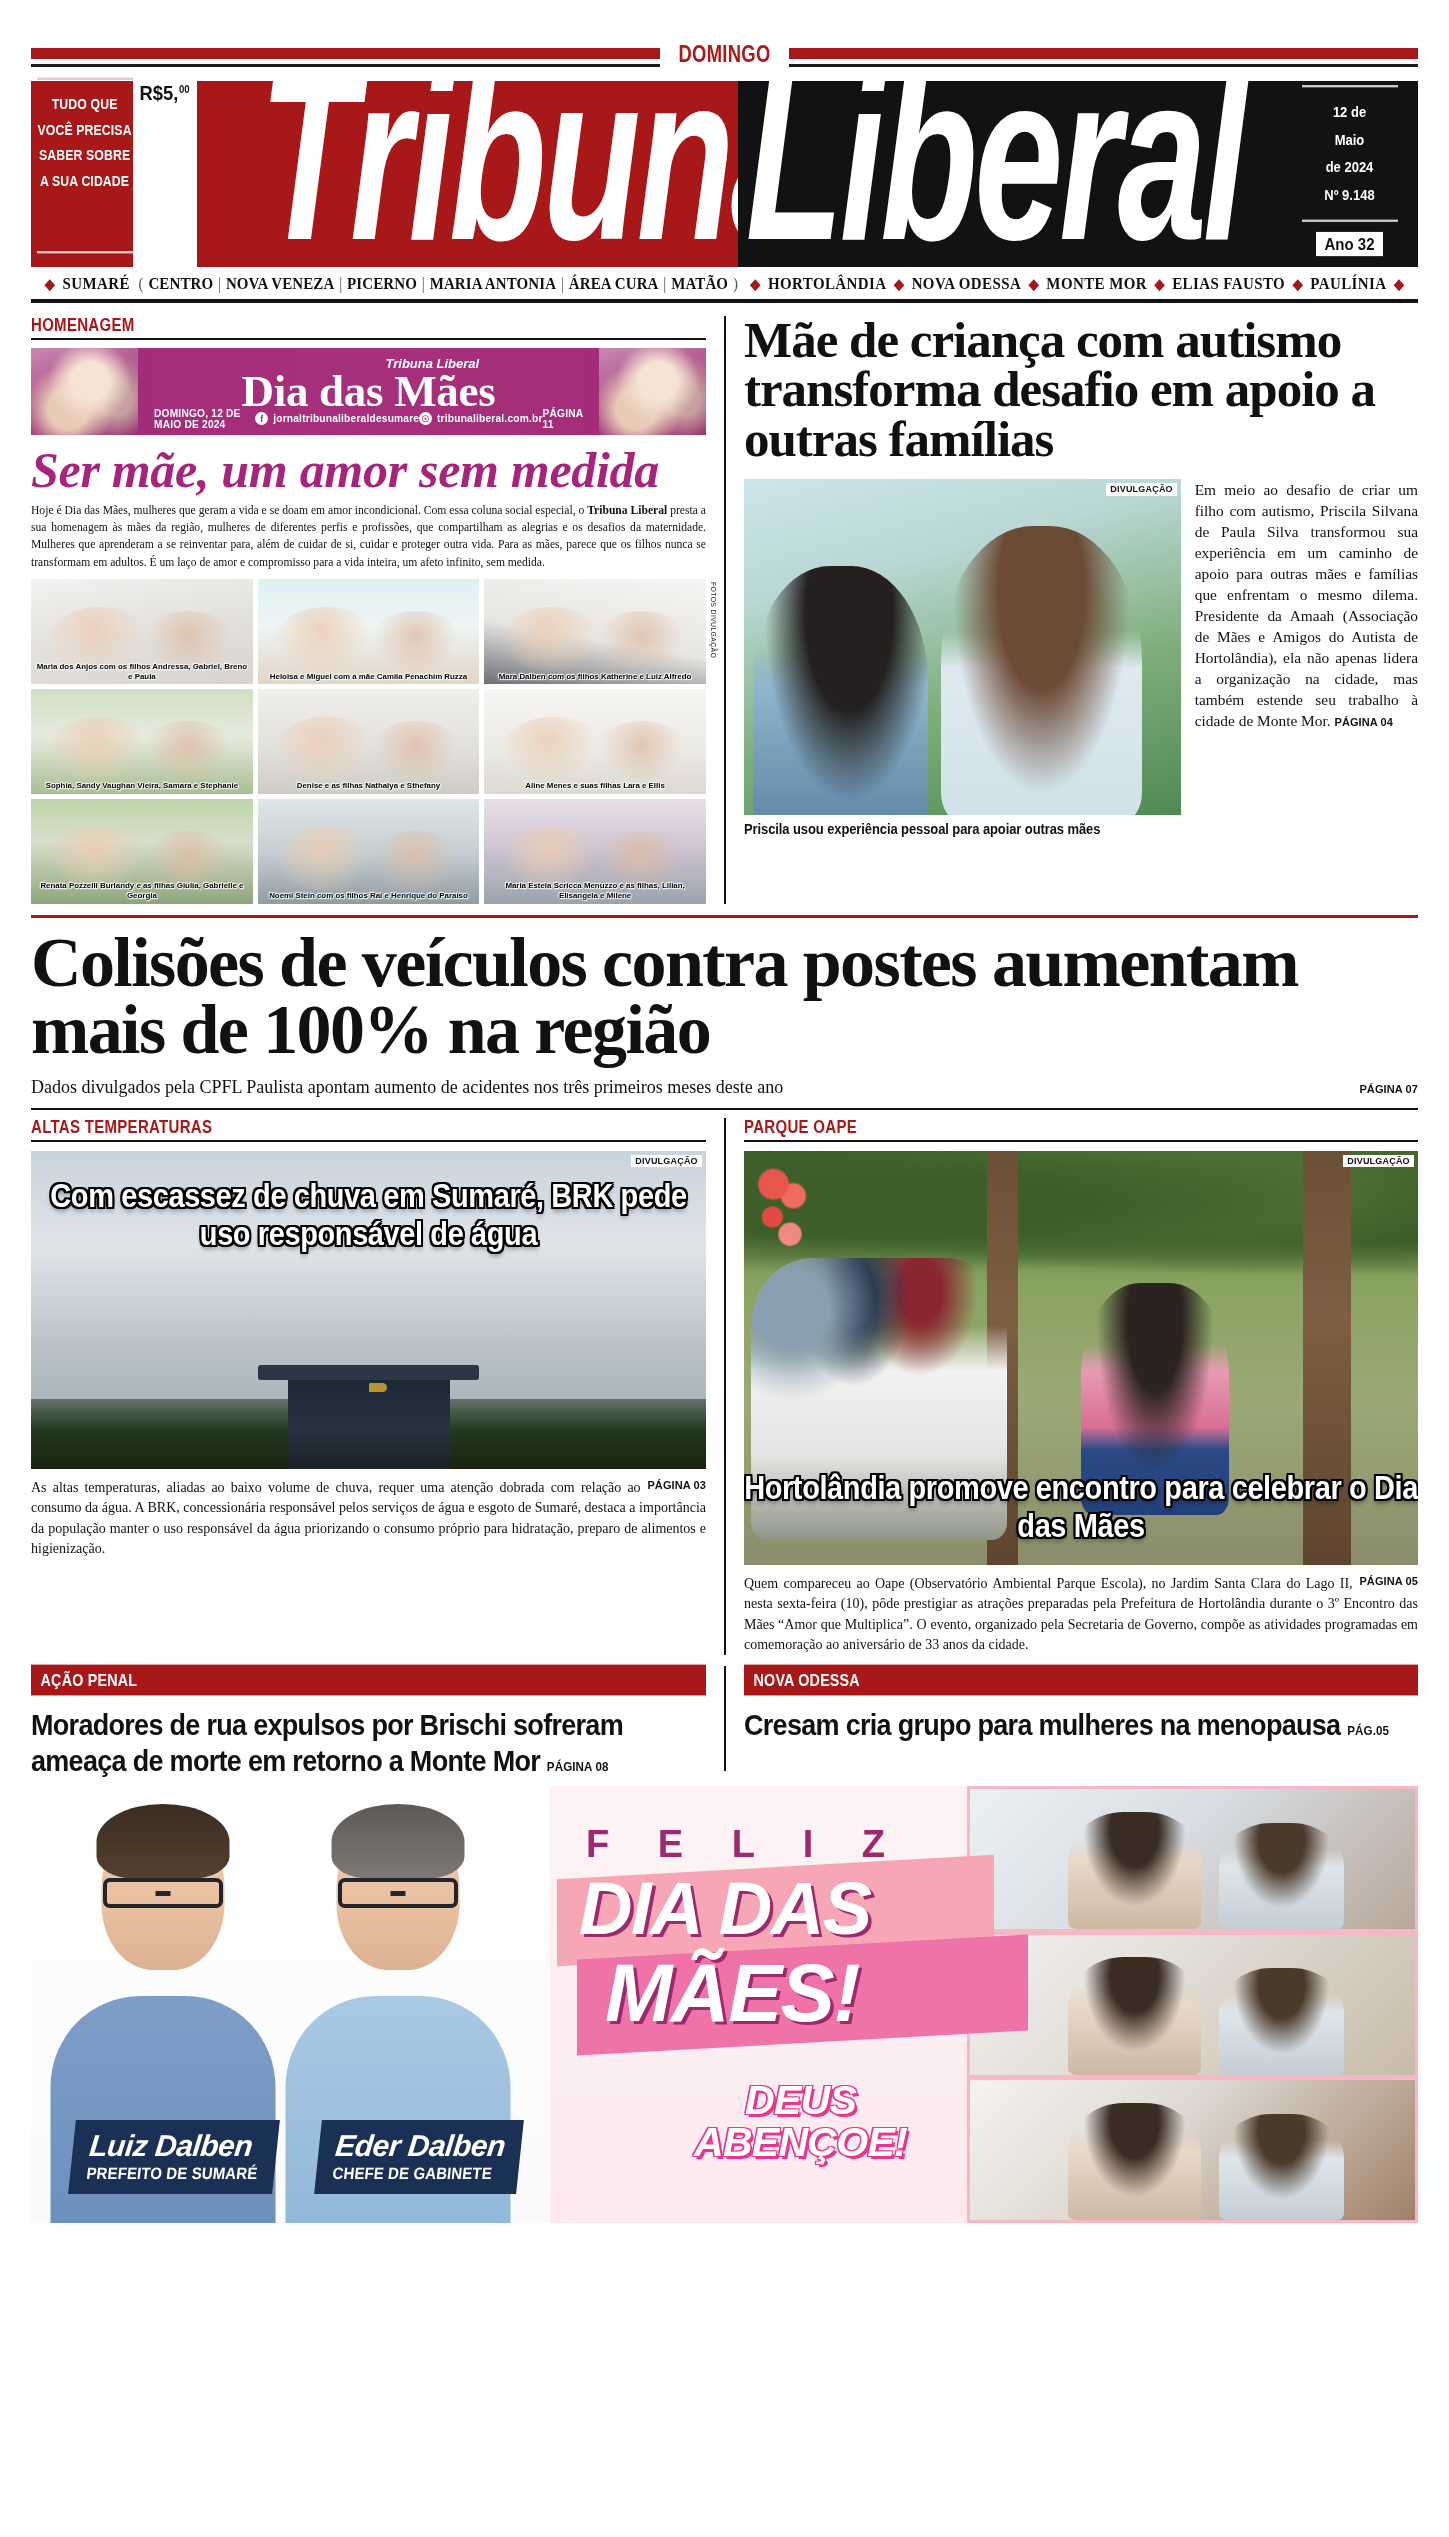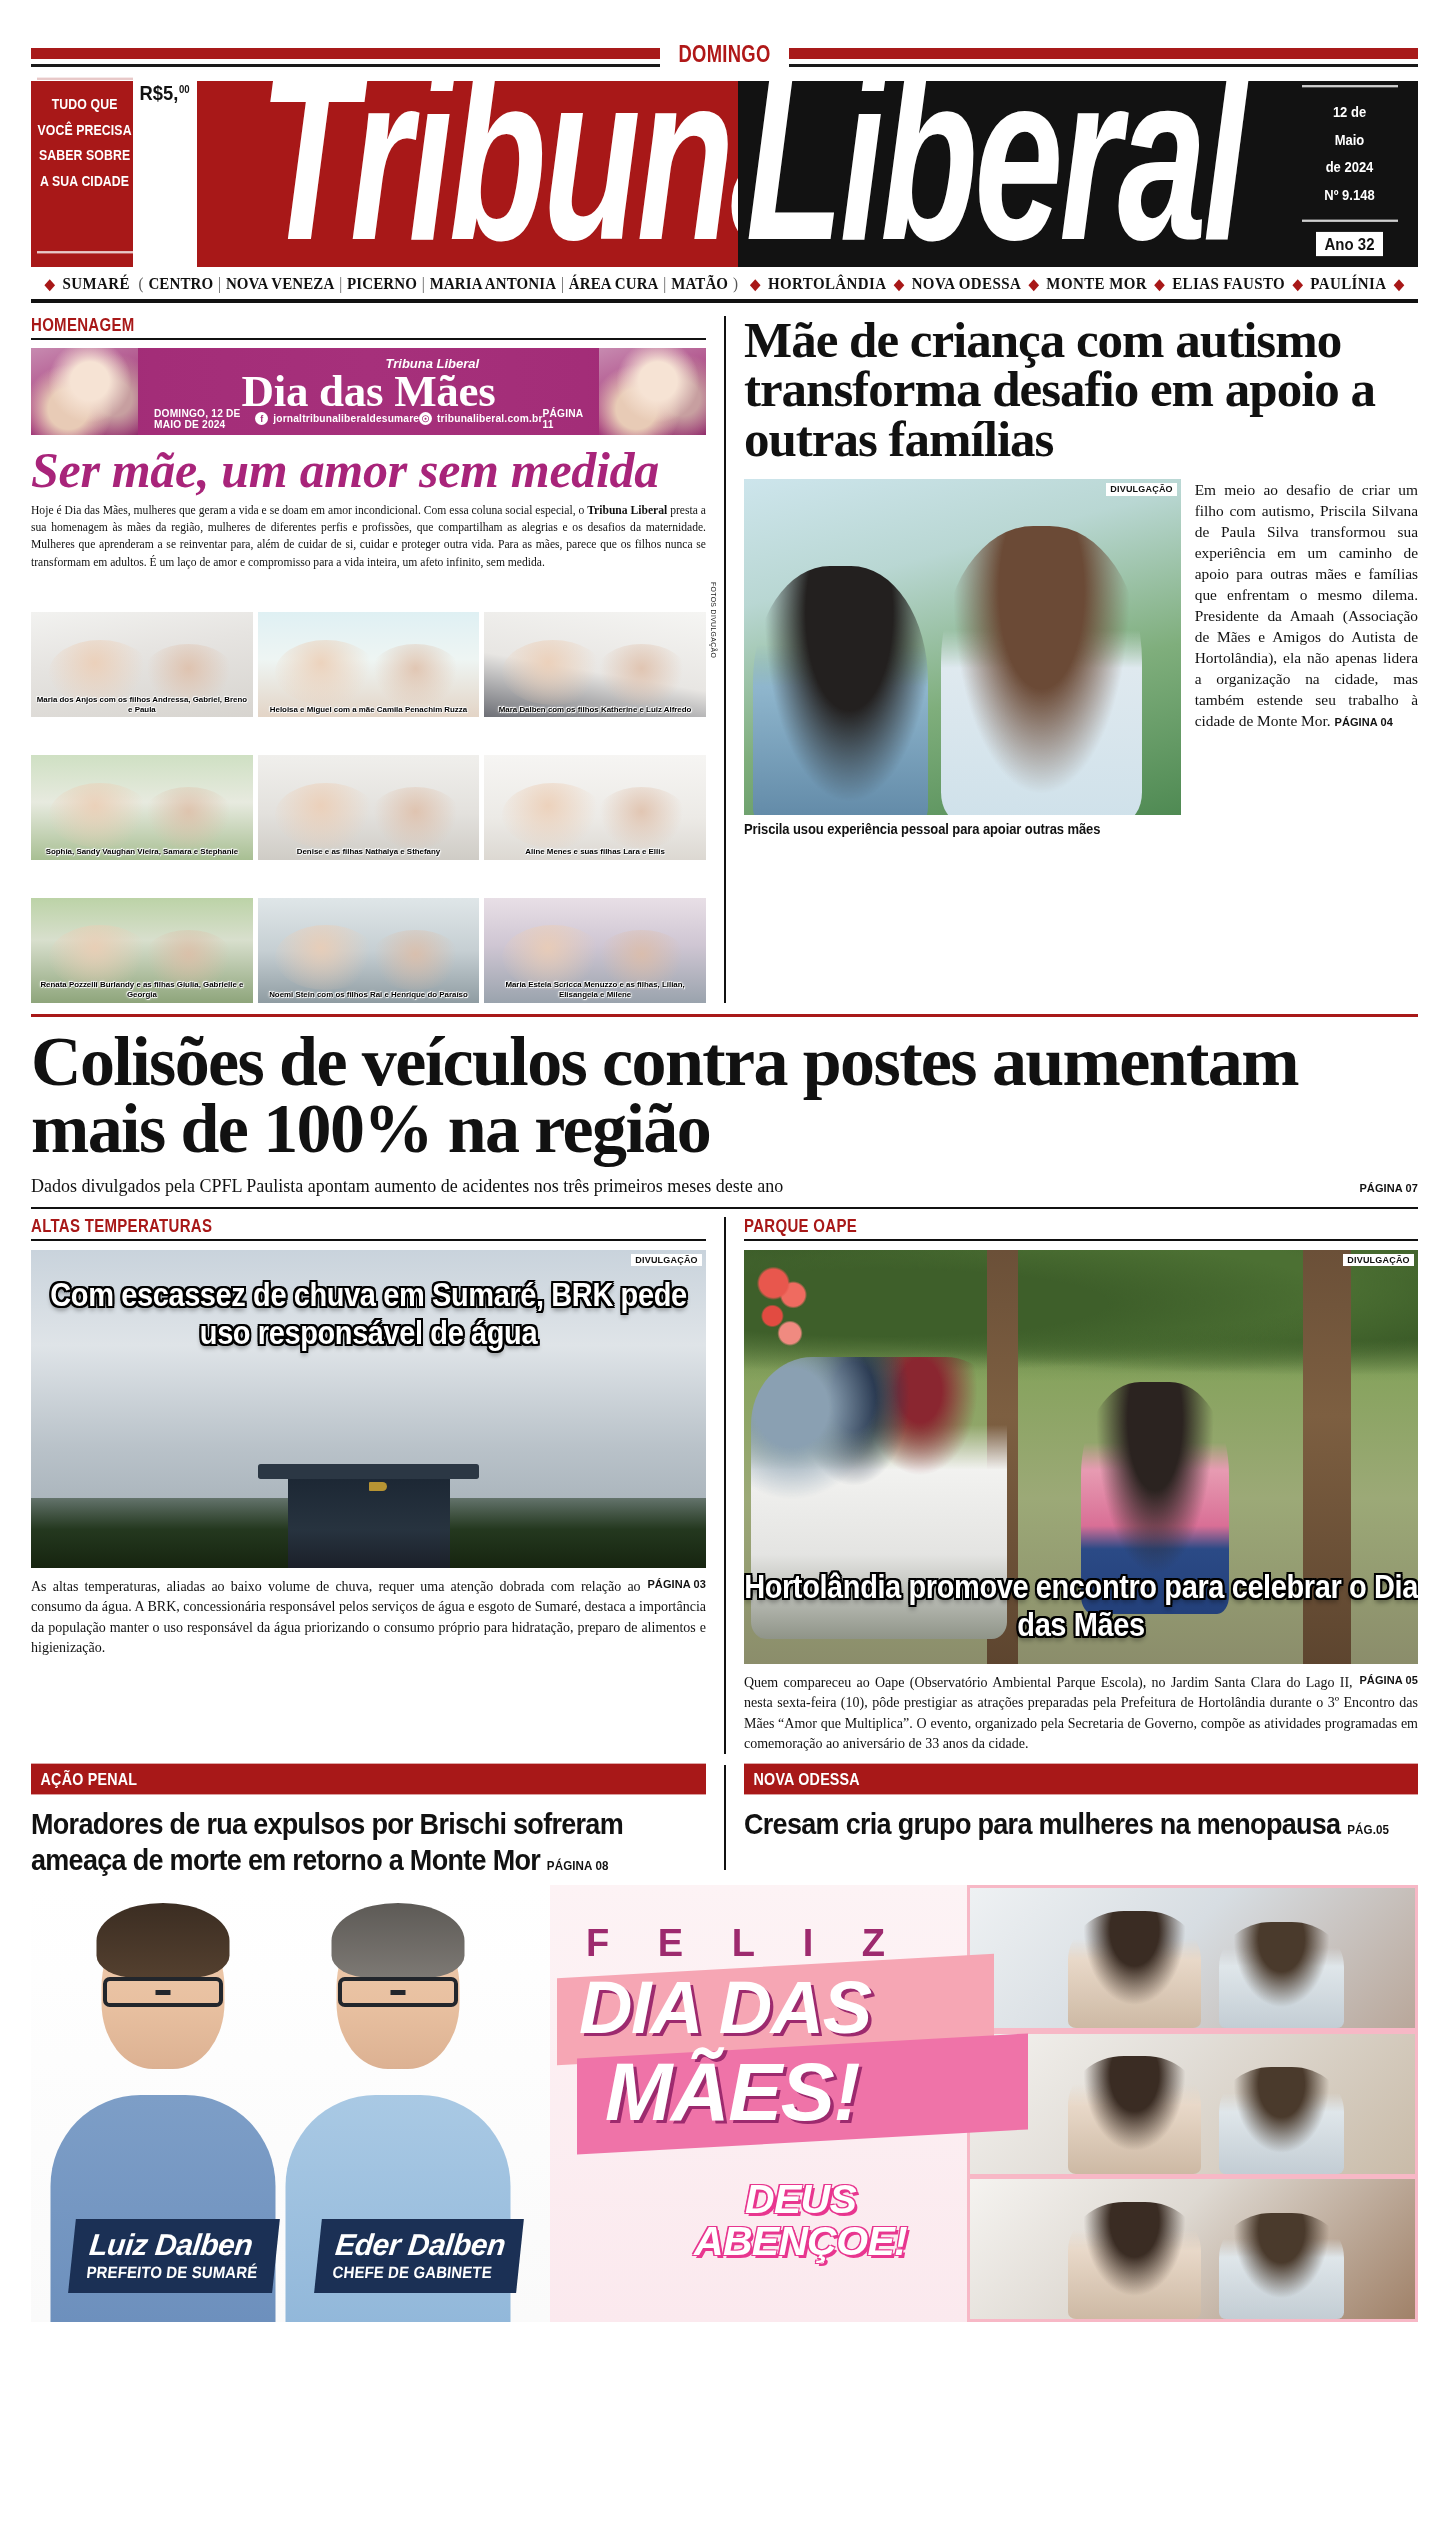--- a/index.html
+++ b/index.html
@@ -152,21 +152,21 @@
   }
   .dm-lead b { font-weight: 700; }
 
   
   .pgrid { display: grid; grid-template-columns: repeat(3, 1fr); gap: 4.8px; position: relative; }
   .pg-credit {
     position: absolute; right: -11px; top: 2.7px;
     font-family: "Liberation Sans", sans-serif; font-size: 6.8px;
     writing-mode: vertical-rl; letter-spacing: 0.4px; color: #222;
   }
-  .pcell { position: relative; height: 105px; overflow: hidden; background: #e5e5e5; margin-top: 33px; }
+  .pcell { position: relative; height: 105px; overflow: hidden; background: #e5e5e5; }
   .pcell .img { position: absolute; inset: 0; }
   .pcap {
     position: absolute; left: 2.7px; right: 2.7px; bottom: 2.7px; z-index: 4;
     font-family: "Liberation Sans", sans-serif; font-weight: 700;
     font-size: 7.9px; line-height: 1.28; color: #000; text-align: center;
     text-shadow: 0 0 2px #fff, 0 0 2px #fff, 0 0 3.4px #fff, 0.7px 0.7px 0 #fff, -0.7px -0.7px 0 #fff;
   }
 
   
   .f1{background:linear-gradient(170deg,#f2f2f0 0%,#e6e4e1 40%,#d7d4cf 100%);}

